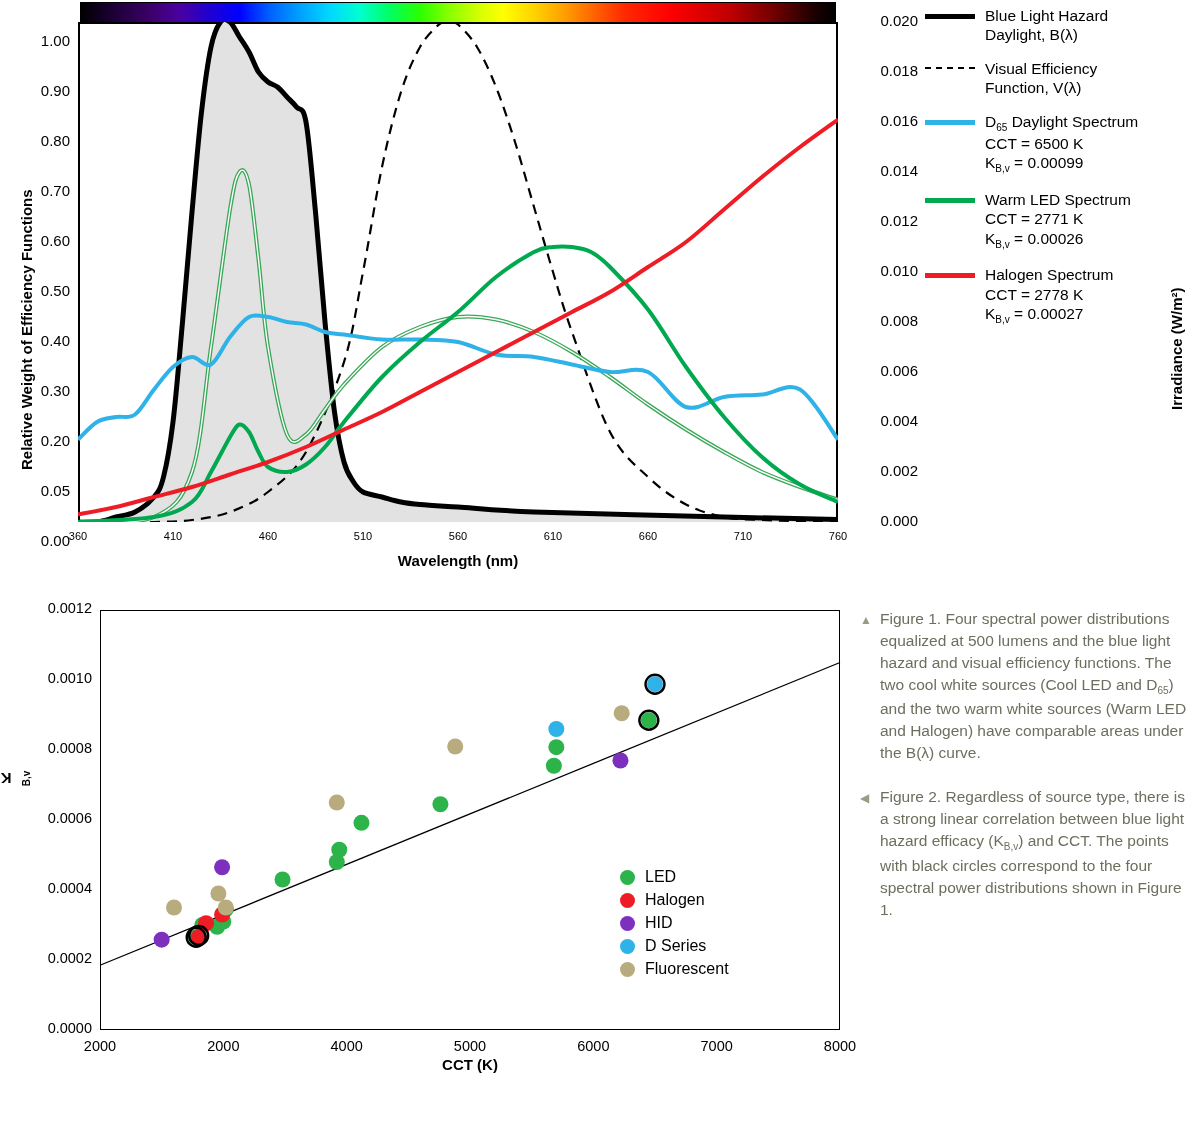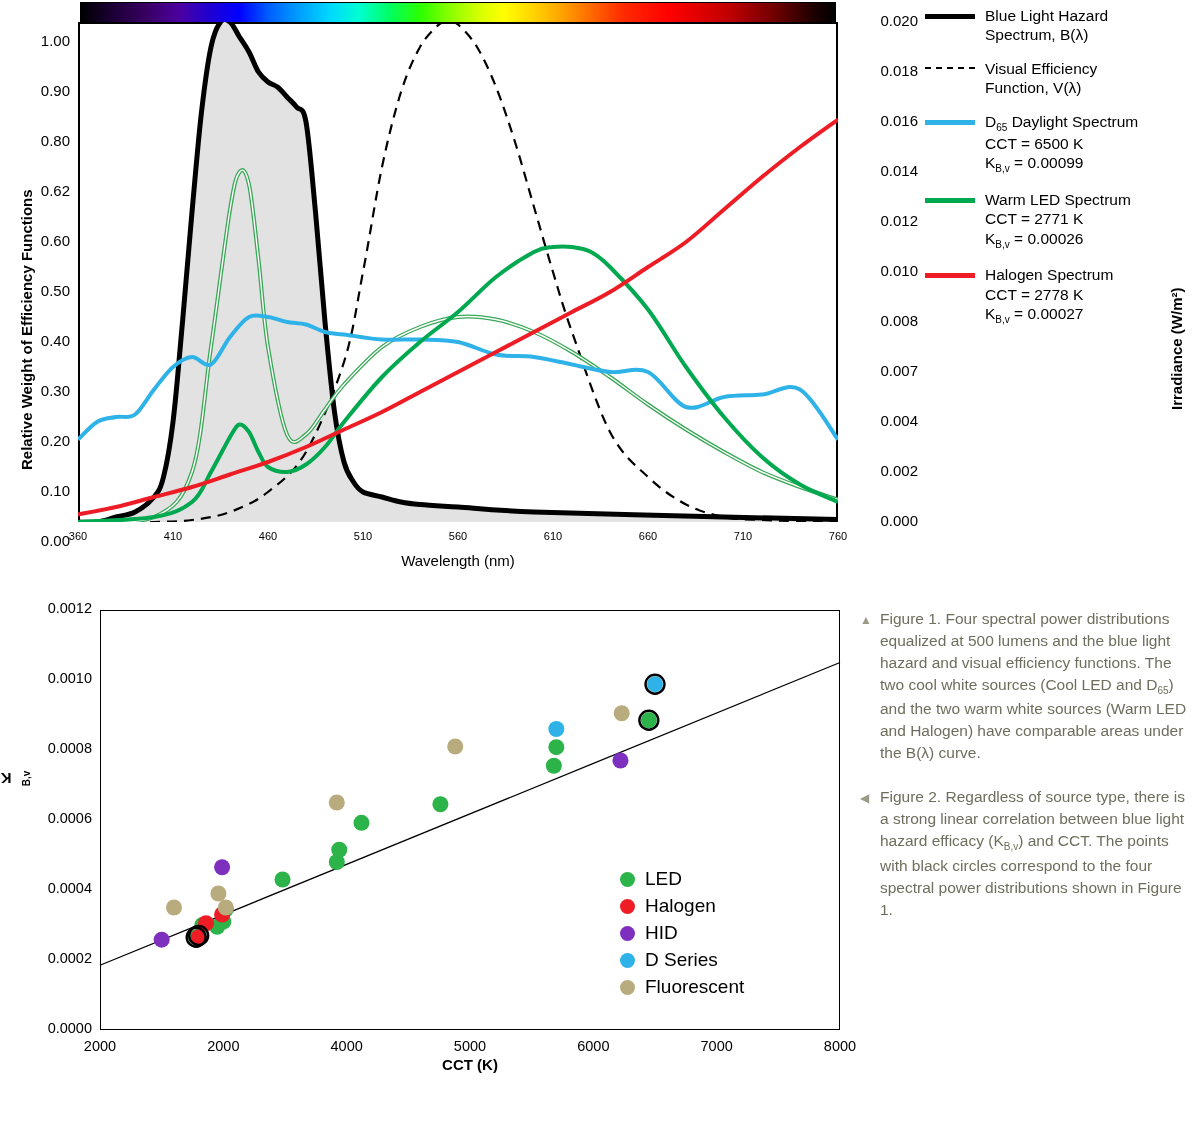--- a/index.html
+++ b/index.html
@@ -18,38 +18,38 @@
      border:1px solid #000;box-sizing:border-box;}
   .f1-ylab{position:absolute;left:2px;top:40px;width:22px;height:440px;}
   .f1-ylab span{display:block;transform:rotate(-90deg);transform-origin:left top;
      position:absolute;left:16px;top:430px;white-space:nowrap;font-weight:bold;font-size:15px;}
   .f1-y2lab{position:absolute;left:1152px;top:130px;width:22px;height:300px;}
   .f1-y2lab span{display:block;transform:rotate(-90deg);transform-origin:left top;
      position:absolute;left:16px;top:280px;white-space:nowrap;font-weight:bold;font-size:15px;}
   .f1-ytick{position:absolute;right:0;width:56px;text-align:right;font-size:15px;margin-top:20px;}
   .f1-y2tick{position:absolute;left:0;width:70px;text-align:right;font-size:15px;}
   .f1-xtick{position:absolute;width:60px;text-align:center;font-size:11px;}
-  .f1-xlab{position:absolute;left:78px;top:552px;width:760px;text-align:center;font-weight:normal;font-size:15px;}
+  .f1-xlab{position:absolute;left:78px;top:552px;width:760px;text-align:center;font-weight:bold;font-size:15px;}
 
   
   #f1-legend{position:absolute;left:925px;top:6px;width:270px;font-size:15px;line-height:1.25;}
   .lg-item{position:relative;margin-bottom:14px;padding-left:60px;min-height:20px;}
   .lg-swatch{position:absolute;left:0;top:8px;width:50px;height:0;}
   .lg-title{font-size:15.5px;}
   .lg-sub{font-size:15.5px;}
   sub{font-size:10px;}
 
   
   #f2-frame{position:absolute;left:100px;top:20px;width:740px;height:420px;border:1px solid #000;box-sizing:border-box;}
   .f2-ytick{position:absolute;right:0;width:72px;text-align:right;font-size:14.5px;}
   .f2-xtick{position:absolute;width:60px;text-align:center;font-size:14.5px;}
   .f2-ylab{position:absolute;left:6px;top:170px;}
   .f2-ylab span{display:block;transform:rotate(-90deg);white-space:nowrap;font-weight:bold;font-size:15px;}
   .f2-xlab{position:absolute;left:100px;top:466px;width:740px;text-align:center;font-weight:bold;font-size:15px;}
-  #f2-legend{position:absolute;left:620px;top:278px;font-size:19px;}
+  #f2-legend{position:absolute;left:620px;top:278px;font-size:16px;}
   .f2-lg{display:flex;align-items:center;margin-bottom:5px;}
   .f2-dot{width:15px;height:15px;border-radius:50%;margin-right:10px;}
 
   
   #captions{position:absolute;left:860px;top:18px;width:330px;font-size:15.5px;color:#6e6e5e;line-height:1.42;}
   .cap{position:relative;padding-left:20px;margin-bottom:22px;}
   .cap .tri{position:absolute;left:0;top:4px;color:#9a9a86;font-size:12px;}
 </style>
 </head>
 <body>
@@ -61,36 +61,36 @@
   <div class="f1-ylab">
     <span>Relative Weight of Efficiency Functions</span>
   </div>
   <div class="f1-y2lab">
     <span>Irradiance (W/m²)</span>
   </div>
   <div class="f1-xlab">Wavelength (nm)</div>
 
   <div id="f1-yticks">
       <div class="f1-ytick" style="left: 8px; width: 62px; top: 512px;">0.00</div>
-      <div class="f1-ytick" style="left: 8px; width: 62px; top: 462px;">0.10</div>
+      <div class="f1-ytick" style="left: 8px; width: 62px; top: 462px;">0.05</div>
       <div class="f1-ytick" style="left: 8px; width: 62px; top: 412px;">0.20</div>
       <div class="f1-ytick" style="left: 8px; width: 62px; top: 362px;">0.30</div>
       <div class="f1-ytick" style="left: 8px; width: 62px; top: 312px;">0.40</div>
       <div class="f1-ytick" style="left: 8px; width: 62px; top: 262px;">0.50</div>
       <div class="f1-ytick" style="left: 8px; width: 62px; top: 212px;">0.60</div>
-      <div class="f1-ytick" style="left: 8px; width: 62px; top: 162px;">0.62</div>
+      <div class="f1-ytick" style="left: 8px; width: 62px; top: 162px;">0.70</div>
       <div class="f1-ytick" style="left: 8px; width: 62px; top: 112px;">0.80</div>
       <div class="f1-ytick" style="left: 8px; width: 62px; top: 62px;">0.90</div>
       <div class="f1-ytick" style="left: 8px; width: 62px; top: 12px;">1.00</div>
     </div>
   <div id="f1-y2ticks">
       <div class="f1-y2tick" style="left: 848px; top: 512px;">0.000</div>
       <div class="f1-y2tick" style="left: 848px; top: 462px;">0.002</div>
       <div class="f1-y2tick" style="left: 848px; top: 412px;">0.004</div>
-      <div class="f1-y2tick" style="left: 848px; top: 362px;">0.007</div>
+      <div class="f1-y2tick" style="left: 848px; top: 362px;">0.006</div>
       <div class="f1-y2tick" style="left: 848px; top: 312px;">0.008</div>
       <div class="f1-y2tick" style="left: 848px; top: 262px;">0.010</div>
       <div class="f1-y2tick" style="left: 848px; top: 212px;">0.012</div>
       <div class="f1-y2tick" style="left: 848px; top: 162px;">0.014</div>
       <div class="f1-y2tick" style="left: 848px; top: 112px;">0.016</div>
       <div class="f1-y2tick" style="left: 848px; top: 62px;">0.018</div>
       <div class="f1-y2tick" style="left: 848px; top: 12px;">0.020</div>
     </div>
   <div id="f1-xticks">
       <div class="f1-xtick" style="left: 48px; top: 530px;">360</div>
@@ -119,21 +119,21 @@
         <path d="M78.0 439.5 C81.2 436.6,90.7 425.8,97.0 422.0 C103.3 418.3,109.7 418.3,116.0 417.0 C122.3 415.8,128.7 419.1,135.0 414.5 C141.3 409.9,147.7 397.4,154.0 389.5 C160.3 381.6,166.7 372.4,173.0 367.0 C179.3 361.6,185.7 357.4,192.0 357.0 C198.3 356.6,204.7 367.8,211.0 364.5 C217.3 361.2,223.7 344.9,230.0 337.0 C236.3 329.1,242.7 320.3,249.0 317.0 C255.3 313.7,261.7 316.2,268.0 317.0 C274.3 317.8,280.7 320.8,287.0 322.0 C293.3 323.3,299.7 322.8,306.0 324.5 C312.3 326.2,318.7 330.3,325.0 332.0 C331.3 333.7,334.5 333.3,344.0 334.5 C353.5 335.8,369.3 338.7,382.0 339.5 C394.7 340.3,407.3 339.1,420.0 339.5 C432.7 339.9,445.3 339.5,458.0 342.0 C470.7 344.5,483.3 352.0,496.0 354.5 C508.7 357.0,521.3 355.3,534.0 357.0 C546.7 358.7,559.3 362.0,572.0 364.5 C584.7 367.0,597.3 370.8,610.0 372.0 C622.7 373.3,635.3 366.2,648.0 372.0 C660.7 377.8,673.3 402.8,686.0 407.0 C698.7 411.2,711.3 399.1,724.0 397.0 C736.7 394.9,749.3 395.8,762.0 394.5 C774.7 393.3,787.3 382.0,800.0 389.5 C812.7 397.0,831.7 431.2,838.0 439.5" fill="none" stroke="#2eb2e8" stroke-width="4" stroke-linejoin="round"></path>
         <path d="M78.0 522.0 C90.7 521.2,135.0 520.3,154.0 517.0 C173.0 513.7,182.5 509.5,192.0 502.0 C201.5 494.5,204.7 482.8,211.0 472.0 C217.3 461.2,225.3 444.9,230.0 437.0 C234.8 429.1,236.3 425.3,239.5 424.5 C242.7 423.7,245.8 427.4,249.0 432.0 C252.2 436.6,255.3 446.2,258.5 452.0 C261.7 457.8,263.3 463.7,268.0 467.0 C272.8 470.3,280.7 472.4,287.0 472.0 C293.3 471.6,299.7 468.7,306.0 464.5 C312.3 460.3,318.7 454.1,325.0 447.0 C331.3 439.9,334.5 433.7,344.0 422.0 C353.5 410.3,369.3 390.3,382.0 377.0 C394.7 363.7,407.3 352.8,420.0 342.0 C432.7 331.2,445.3 322.8,458.0 312.0 C470.7 301.2,483.3 287.0,496.0 277.0 C508.7 267.0,524.5 257.0,534.0 252.0 C543.5 247.0,546.7 247.8,553.0 247.0 C559.3 246.2,565.7 246.2,572.0 247.0 C578.3 247.8,584.7 248.7,591.0 252.0 C597.3 255.3,600.5 257.4,610.0 267.0 C619.5 276.6,635.3 292.8,648.0 309.5 C660.7 326.2,673.3 349.1,686.0 367.0 C698.7 384.9,711.3 402.0,724.0 417.0 C736.7 432.0,749.3 445.8,762.0 457.0 C774.7 468.3,787.3 477.0,800.0 484.5 C812.7 492.0,831.7 499.1,838.0 502.0" fill="none" stroke="#00a94f" stroke-width="4" stroke-linejoin="round"></path>
         <path d="M78.0 514.5 C84.3 513.3,103.3 509.9,116.0 507.0 C128.7 504.1,141.3 500.3,154.0 497.0 C166.7 493.7,179.3 490.8,192.0 487.0 C204.7 483.3,217.3 478.7,230.0 474.5 C242.7 470.3,255.3 466.6,268.0 462.0 C280.7 457.4,293.3 452.4,306.0 447.0 C318.7 441.6,331.3 435.3,344.0 429.5 C356.7 423.7,369.3 418.3,382.0 412.0 C394.7 405.8,407.3 398.7,420.0 392.0 C432.7 385.3,445.3 378.7,458.0 372.0 C470.7 365.3,483.3 358.7,496.0 352.0 C508.7 345.3,521.3 338.7,534.0 332.0 C546.7 325.3,559.3 318.7,572.0 312.0 C584.7 305.3,597.3 299.5,610.0 292.0 C622.7 284.5,635.3 275.3,648.0 267.0 C660.7 258.7,673.3 251.6,686.0 242.0 C698.7 232.4,711.3 220.3,724.0 209.5 C736.7 198.7,749.3 187.4,762.0 177.0 C774.7 166.6,787.3 156.6,800.0 147.0 C812.7 137.4,831.7 124.1,838.0 119.5" fill="none" stroke="#ee1c25" stroke-width="4" stroke-linejoin="round"></path>
       </g>
     </svg>
 
   <div id="f1-legend">
       <div class="lg-item">
         <div class="lg-swatch" style="border-top: 5px solid rgb(0, 0, 0);"></div>
         <div class="lg-title">Blue Light Hazard</div>
-        <div class="lg-title">Spectrum, B(λ)</div>
+        <div class="lg-title">Daylight, B(λ)</div>
       </div>
       <div class="lg-item">
         <div class="lg-swatch" style="border-top: 2px dashed rgb(0, 0, 0);"></div>
         <div class="lg-title">Visual Efficiency</div>
         <div class="lg-title">Function, V(λ)</div>
       </div>
       <div class="lg-item">
         <div class="lg-swatch" style="border-top: 5px solid rgb(46, 178, 232);"></div>
         <div class="lg-title">D<sub>65</sub> Daylight Spectrum</div>
         <div class="lg-sub">CCT = 6500 K</div>

